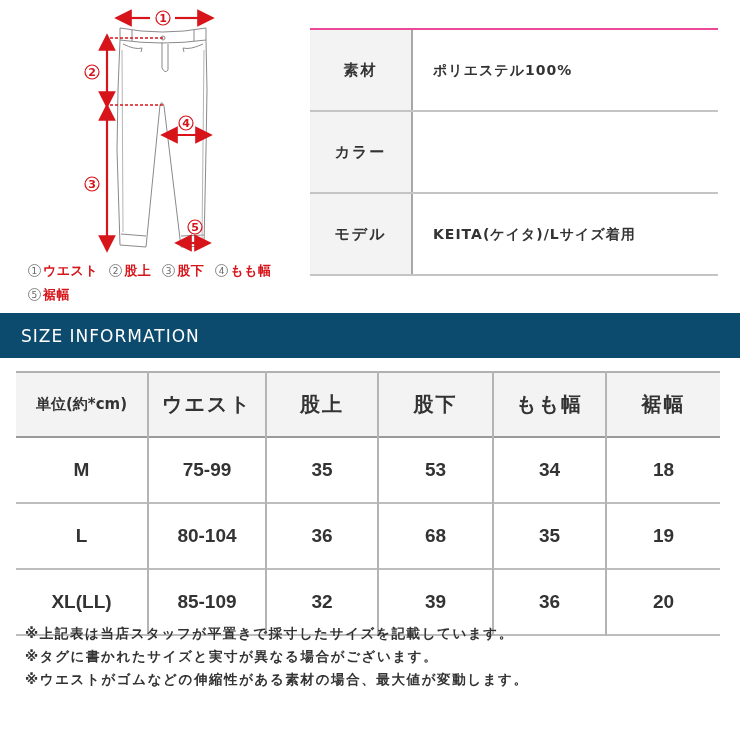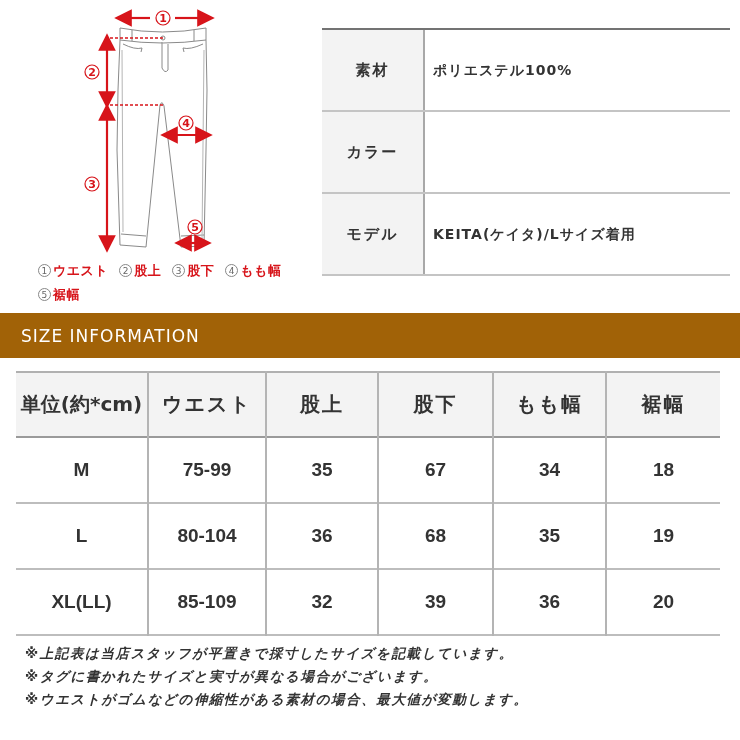--- a/index.html
+++ b/index.html
@@ -2,46 +2,46 @@
 <html><head>
 <meta charset="utf-8">
 <style>
   * { box-sizing: border-box; margin: 0; padding: 0; }
   html, body { width: 740px; height: 740px; background: #ffffff; overflow: hidden; }
   body { position: relative; font-family: "DejaVu Sans", "Liberation Sans", sans-serif; color: #333333; }
 
   
   #illustration { position: absolute; left: 0; top: 0; width: 300px; height: 310px; }
   #illustration svg { position: absolute; left: 0; top: 0; }
-  .legend { position: absolute; left: 38px; font-size: 13px; color: #d7141a; font-weight: bold; white-space: nowrap; letter-spacing: 0.5px; }
+  .legend { position: absolute; left: 28px; font-size: 13px; color: #d7141a; font-weight: bold; white-space: nowrap; letter-spacing: 0.5px; }
   .legend .num { display: inline-block; width: 13px; height: 13px; border: 1px solid #888; border-radius: 50%; color: #666; font-size: 9px; font-weight: normal; text-align: center; line-height: 12px; margin-right: 2px; vertical-align: 1px; }
   .legend .item { margin-right: 6px; }
 
   
-  #spec-table { position: absolute; left: 322px; top: 28px; width: 408px; border-top: 2px solid #737373; }
+  #spec-table { position: absolute; left: 310px; top: 28px; width: 408px; border-top: 2px solid #ec4899; }
   .spec-row { display: flex; height: 82px; border-bottom: 2px solid #c4c4c4; }
   .spec-label { width: 103px; background: #f3f3f3; border-right: 2px solid #a8a8a8; display: flex; align-items: center; justify-content: center; font-size: 15px; font-weight: bold; color: #333; letter-spacing: 2px; }
-  .spec-value { flex: 1; display: flex; align-items: center; padding-left: 8px; font-size: 14px; font-weight: bold; color: #333; letter-spacing: 1px; line-height: 21px; padding-right: 10px; }
+  .spec-value { flex: 1; display: flex; align-items: center; padding-left: 20px; font-size: 14px; font-weight: bold; color: #333; letter-spacing: 1px; line-height: 21px; padding-right: 10px; }
 
   
-  #size-header { position: absolute; left: 0; top: 313px; width: 740px; height: 45px; background: #a16207; display: flex; align-items: center; padding-left: 21px; }
+  #size-header { position: absolute; left: 0; top: 313px; width: 740px; height: 45px; background: #0c4a6e; display: flex; align-items: center; padding-left: 21px; }
   #size-header span { color: #ffffff; font-family: "DejaVu Sans", sans-serif; font-size: 17px; letter-spacing: 1px; }
 
   
   #size-table { position: absolute; left: 16px; top: 371px; width: 704px; border-collapse: collapse; table-layout: fixed; }
   #size-table th, #size-table td { text-align: center; vertical-align: middle; border-right: 2px solid #b4b4b4; color: #333; }
   #size-table th:last-child, #size-table td:last-child { border-right: none; }
   #size-table thead tr { height: 65px; background: #f3f3f3; border-top: 2px solid #b0b0b0; border-bottom: 2px solid #9a9a9a; }
   #size-table th { font-size: 20px; font-weight: bold; letter-spacing: 2px; }
-  #size-table th.unit { font-size: 20px; letter-spacing: 0; }
+  #size-table th.unit { font-size: 15px; letter-spacing: 0; }
   #size-table tbody tr { height: 66px; border-bottom: 2px solid #bdbdbd; }
   #size-table td { font-size: 19px; font-family: "Liberation Sans", sans-serif; font-weight: bold; }
 
   
-  #notes { position: absolute; left: 25px; top: 642px; font-style: italic; }
+  #notes { position: absolute; left: 25px; top: 622px; }
   #notes p { font-size: 13.5px; color: #333; line-height: 23px; letter-spacing: 1.6px; font-weight: bold; white-space: nowrap; }
 </style>
 </head>
 <body>
 
 <div id="illustration">
   <svg width="300" height="260" viewBox="0 0 300 260">
     <defs>
       <marker id="ah" markerWidth="8" markerHeight="8" refX="4" refY="4" orient="auto-start-reverse">
         <path d="M0,0 L8,4 L0,8 z" fill="#d7141a"></path>
@@ -147,21 +147,21 @@
       <th>股下</th>
       <th>もも幅</th>
       <th>裾幅</th>
     </tr>
   </thead>
   <tbody>
     <tr>
       <td>M</td>
       <td>75-99</td>
       <td>35</td>
-      <td>67</td>
+      <td>53</td>
       <td>34</td>
       <td>18</td>
     </tr>
     <tr>
       <td>L</td>
       <td>80-104</td>
       <td>36</td>
       <td>68</td>
       <td>35</td>
       <td>19</td>

